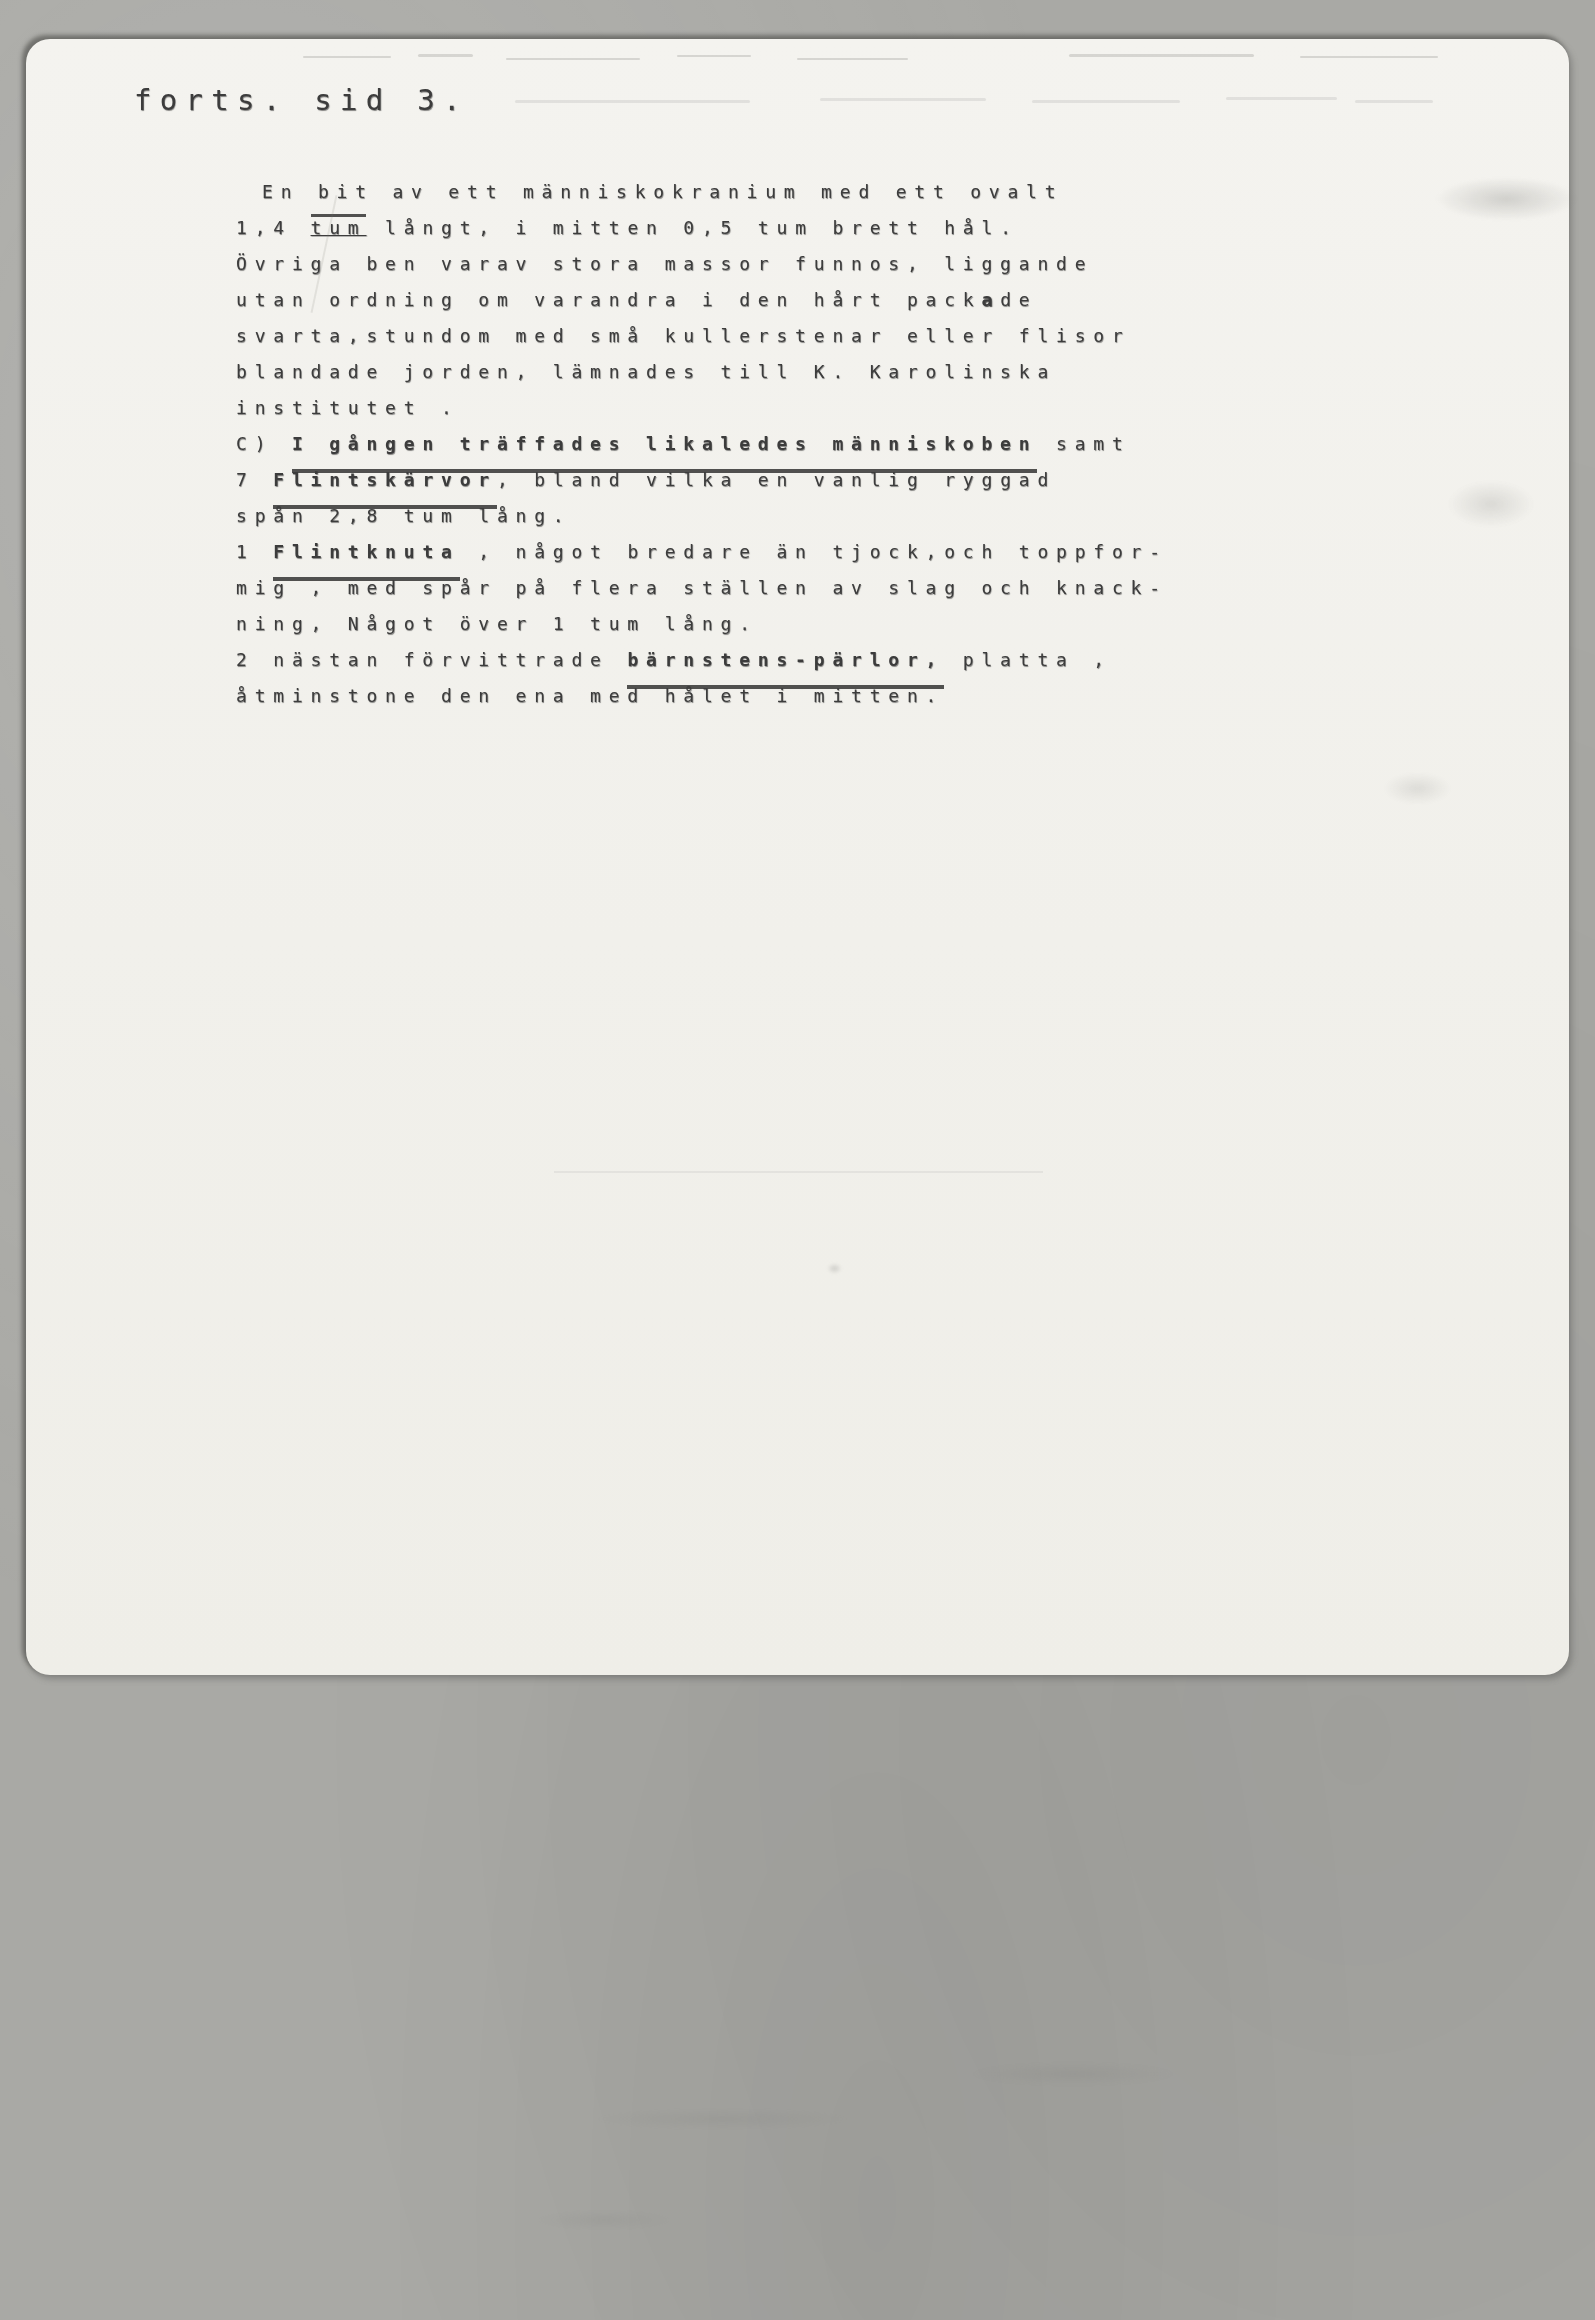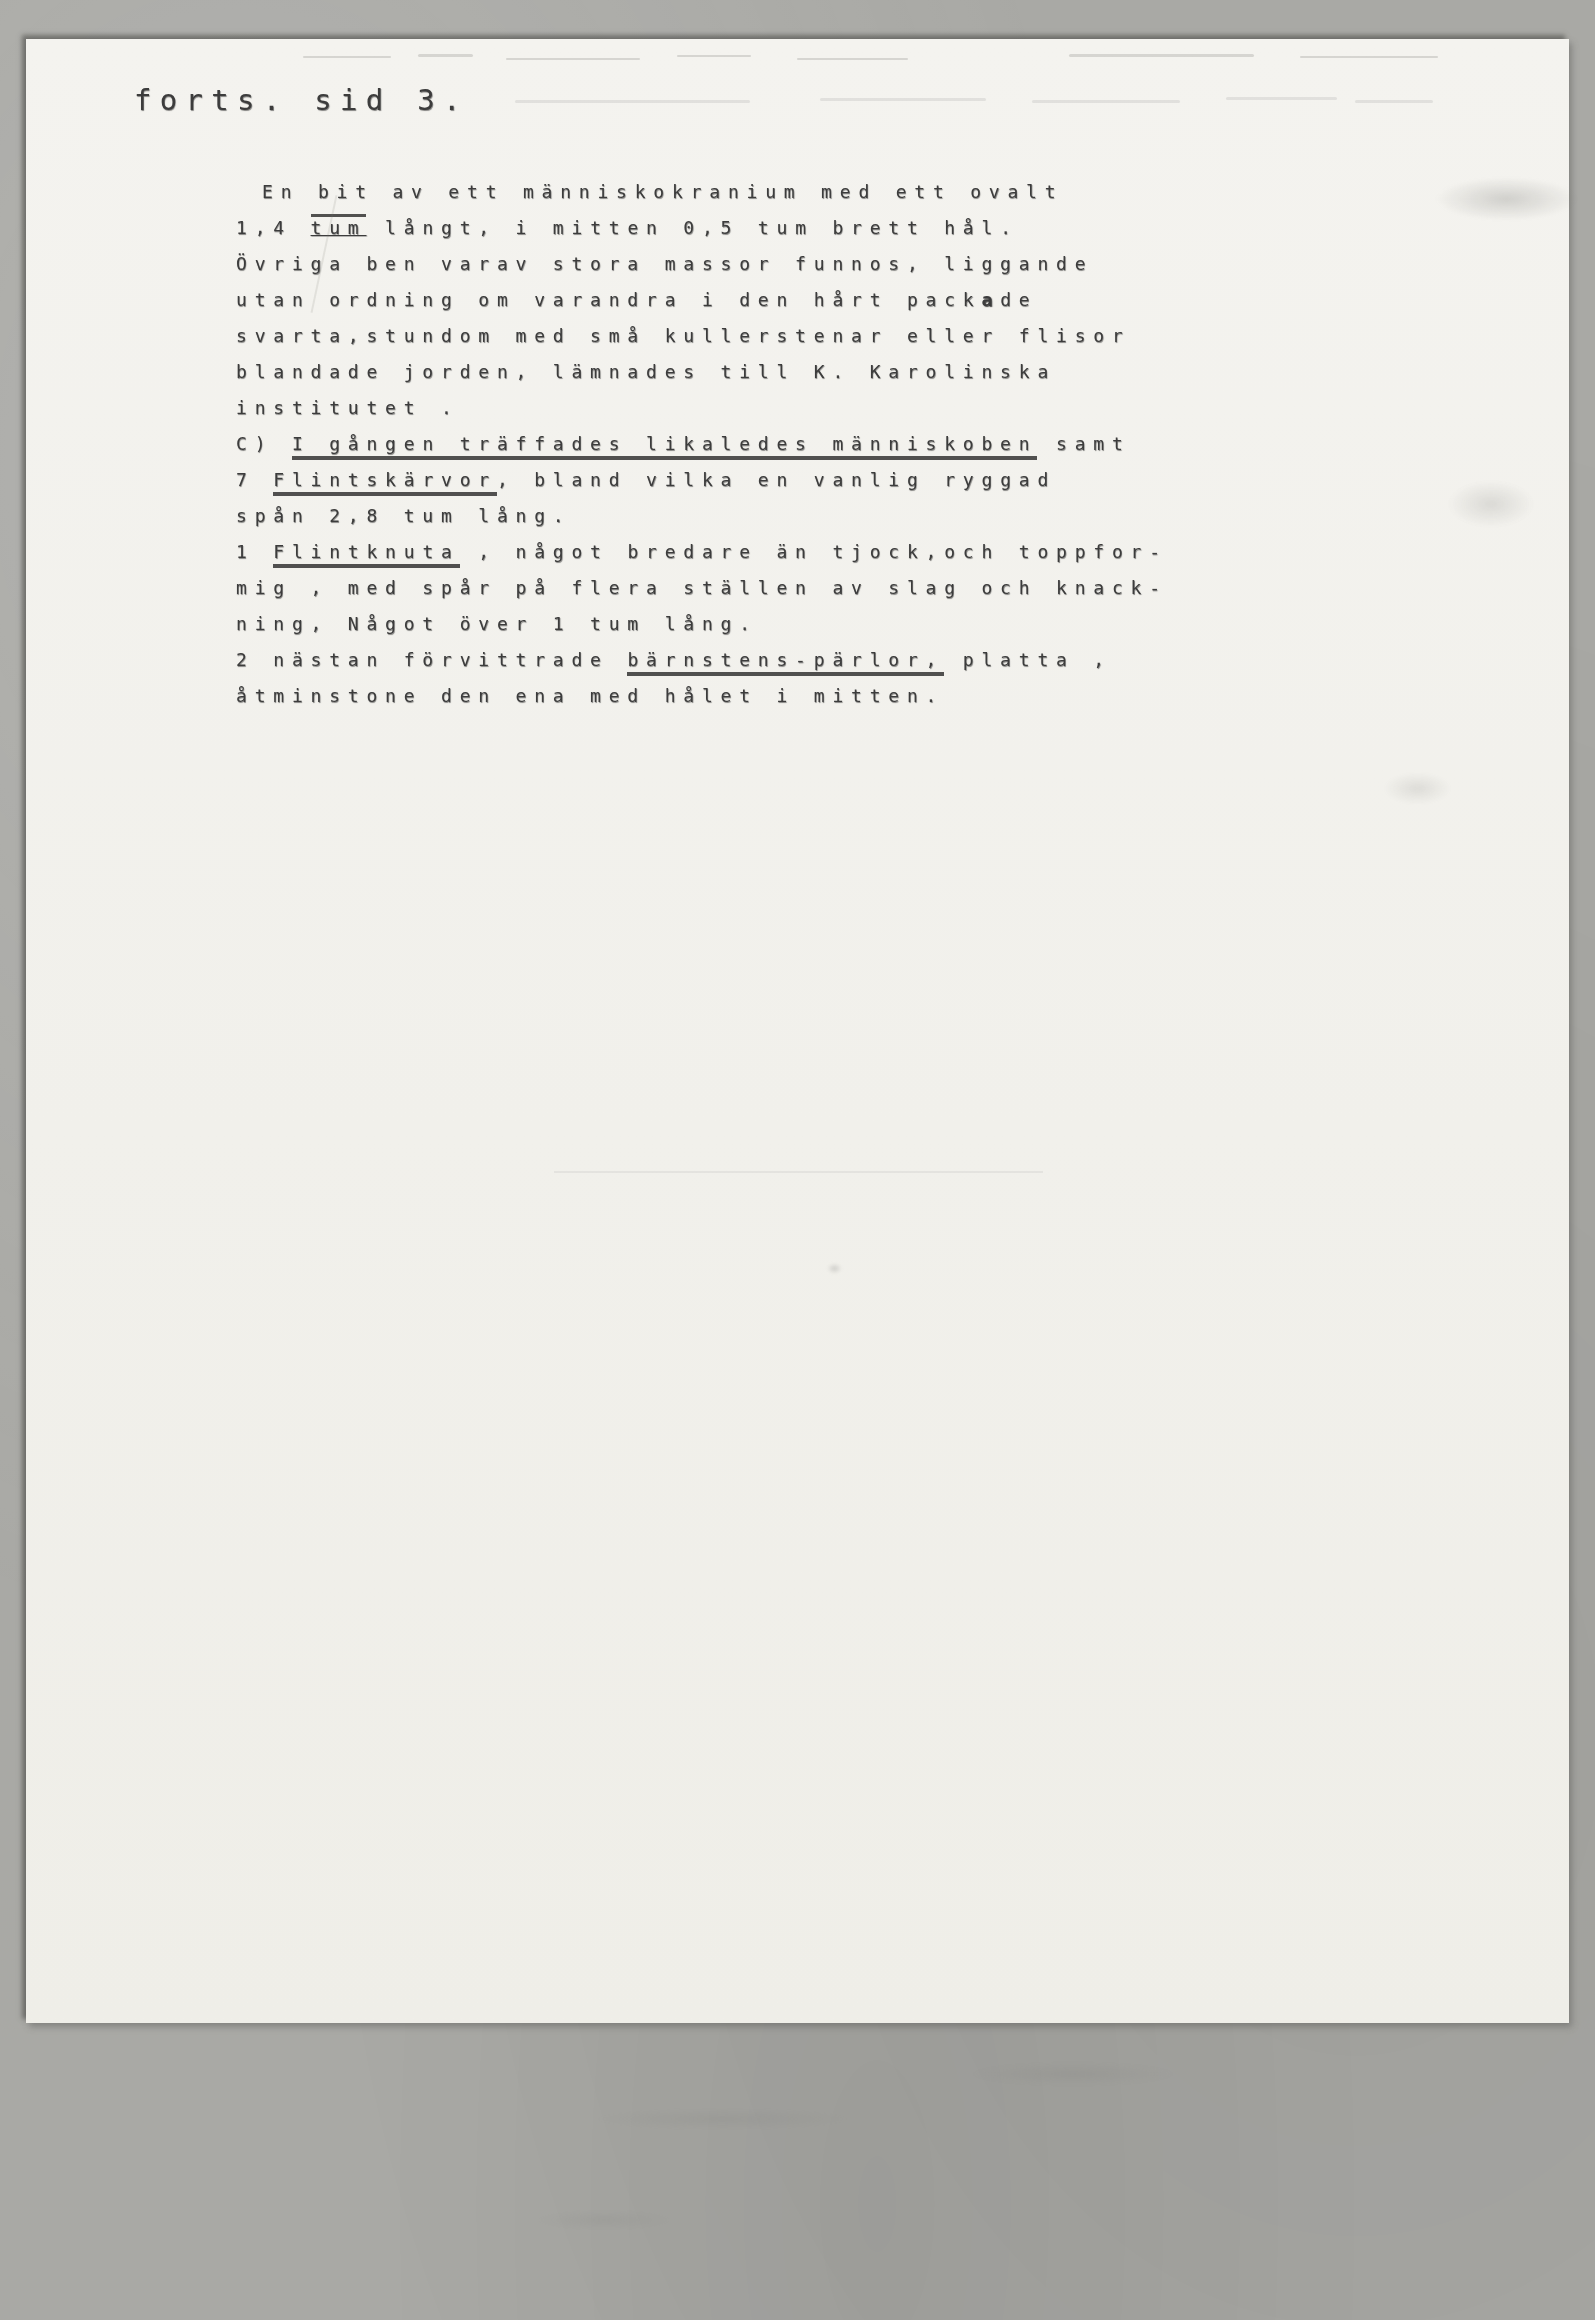--- a/index.html
+++ b/index.html
@@ -7,41 +7,42 @@
   body{
     width:1596px;height:2320px;position:relative;overflow:hidden;
     background-color:#a9a9a5;
     background-image:
       radial-gradient(ellipse at 15% 20%, rgba(255,255,255,0.10), transparent 45%),
       radial-gradient(ellipse at 85% 75%, rgba(0,0,0,0.06), transparent 55%),
       radial-gradient(ellipse at 55% 95%, rgba(0,0,0,0.05), transparent 40%);
     font-family:"DejaVu Sans Mono", monospace;
   }
   .paper{
-    position:absolute;left:26px;top:39px;width:1543px;height:1984px;
+    position:absolute;left:26px;top:39px;width:1543px;height:1636px;
     background-color:#f2f1ec;
     background-image:linear-gradient(180deg,#f4f3ef 0%,#f1f0eb 55%,#efeee8 100%),
       radial-gradient(ellipse at 70% 10%, rgba(0,0,0,0.02), transparent 60%);
     box-shadow:-3.7px -3.7px 4.6px rgba(66,66,62,0.55), 2.8px 3.7px 6.5px rgba(92,92,88,0.45);
+    border-radius:24px;
   }
   .page-header{
     position:absolute;left:108px;top:44px;
     font-size:29px;letter-spacing:8.3px;color:#3c3c3c;
     text-shadow:0.6px 0.6px 0.8px rgba(45,45,45,0.55);
     white-space:pre;
   }
   .text-block{
     position:absolute;left:210px;top:135px;
     font-size:18px;line-height:36px;letter-spacing:7.8px;color:#3c3c3c;
     text-shadow:0.6px 0.6px 0.8px rgba(45,45,45,0.55);
     white-space:pre;
   }
   .line{height:36px;}
   .line.indent{padding-left:26px;}
-  .u{border-bottom:4.6px solid rgba(52,52,50,0.85);padding-bottom:2px;}
+  .u{border-bottom:4.6px solid rgba(52,52,50,0.85);padding-bottom:15px;font-weight:bold;}
   .o{border-top:3.7px solid rgba(52,52,50,0.85);text-decoration:underline;}
   .b{font-weight:bold;text-shadow:0.9px 0.7px 1.1px rgba(30,30,30,0.8);}
   
   .ghost{position:absolute;height:2.8px;border-radius:1.8px;background:rgba(95,95,92,0.20);}
   .ghost.lite{background:rgba(100,100,97,0.13);}
   .smudge{position:absolute;border-radius:50%;
     background:radial-gradient(ellipse, rgba(118,118,115,0.28), transparent 70%);
     filter:blur(1.8px);}
   .crease{position:absolute;width:1.8px;background:rgba(110,110,106,0.14);
     transform:rotate(12deg);filter:blur(0.5px);}

